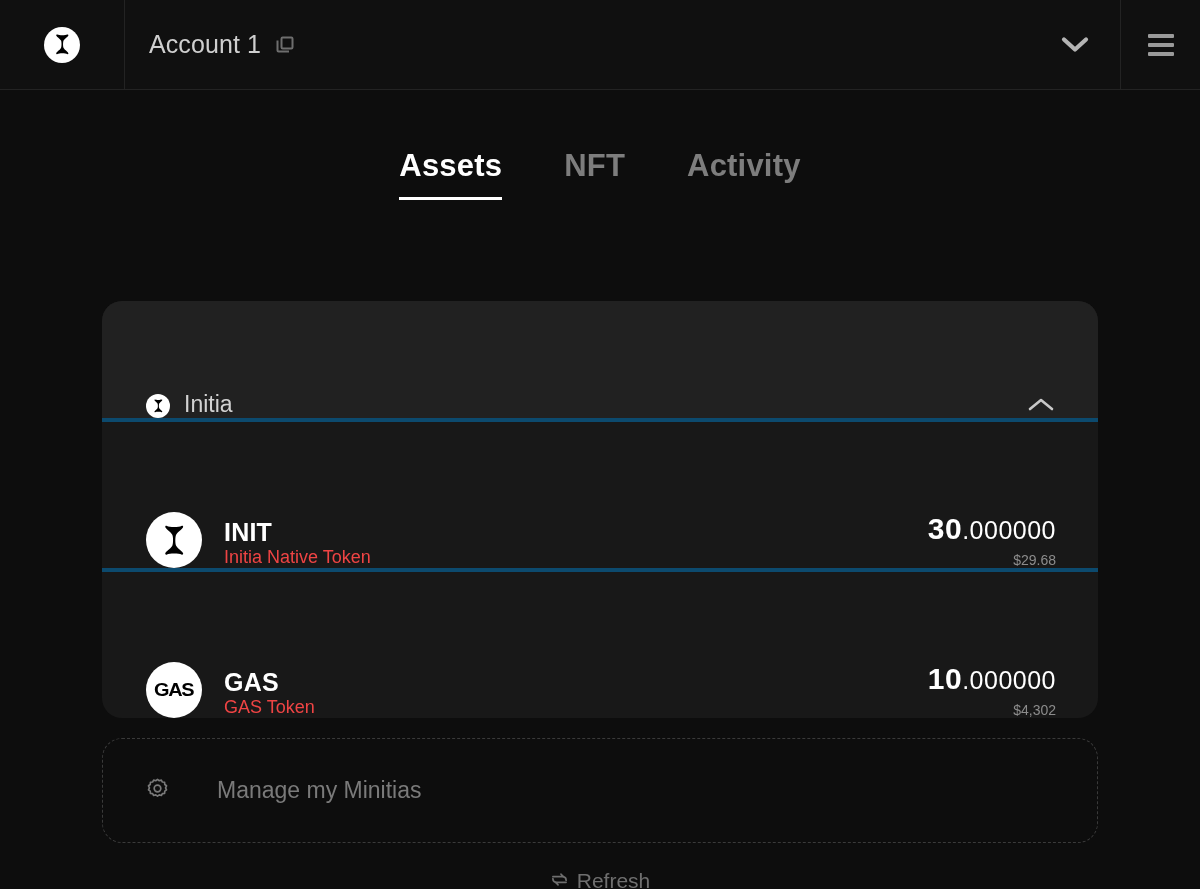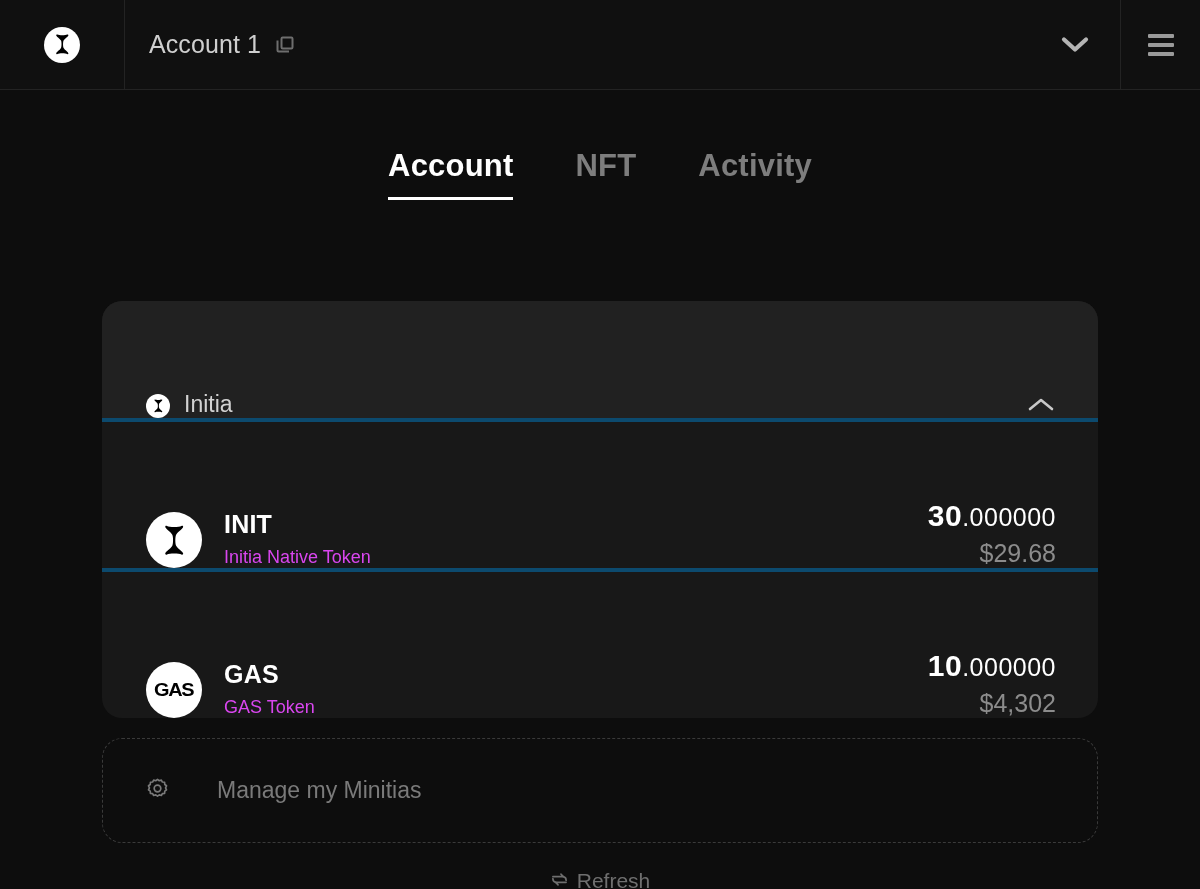--- a/index.html
+++ b/index.html
@@ -141,22 +141,22 @@
   .token-meta { margin-left: 22px; }
   .token-symbol {
     font-size: 25px;
     font-weight: bold;
     color: #ffffff;
     letter-spacing: .2px;
     line-height: 1.15;
   }
   .token-desc {
     font-size: 18px;
-    color: #d946ef;
-    margin-top: 8px;
+    color: #ef4444;
+    margin-top: 0;
   }
   .token-values {
     margin-left: auto;
     text-align: right;
   }
   .token-amount {
     color: #ffffff;
     line-height: 1.1;
     white-space: nowrap;
   }
@@ -164,21 +164,21 @@
     font-size: 30px;
     font-weight: bold;
     letter-spacing: .5px;
   }
   .token-amount .dec {
     font-size: 25px;
     font-weight: normal;
     letter-spacing: .5px;
   }
   .token-fiat {
-    font-size: 25px;
+    font-size: 14px;
     color: #8c8c8c;
     margin-top: 7px;
   }
 
   
   .gas-mark {
     font-family: "Liberation Sans", sans-serif;
     font-weight: bold;
     font-size: 19px;
     color: #000000;
@@ -252,21 +252,21 @@
   <div class="menu-cell">
     <span class="hamburger">
       <i></i>
       <i></i>
       <i></i>
     </span>
   </div>
 </div>
 
 <div class="tabs">
-  <div class="tab active">Account</div>
+  <div class="tab active">Assets</div>
   <div class="tab">NFT</div>
   <div class="tab">Activity</div>
 </div>
 
 <div class="content">
 
   <div class="card">
 
     <div class="card-header">
       <span class="logo-circle logo-sm">

